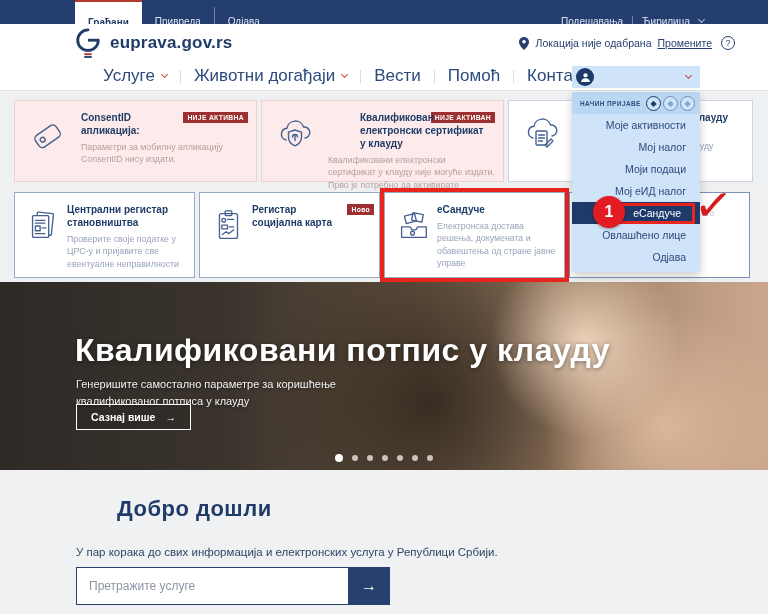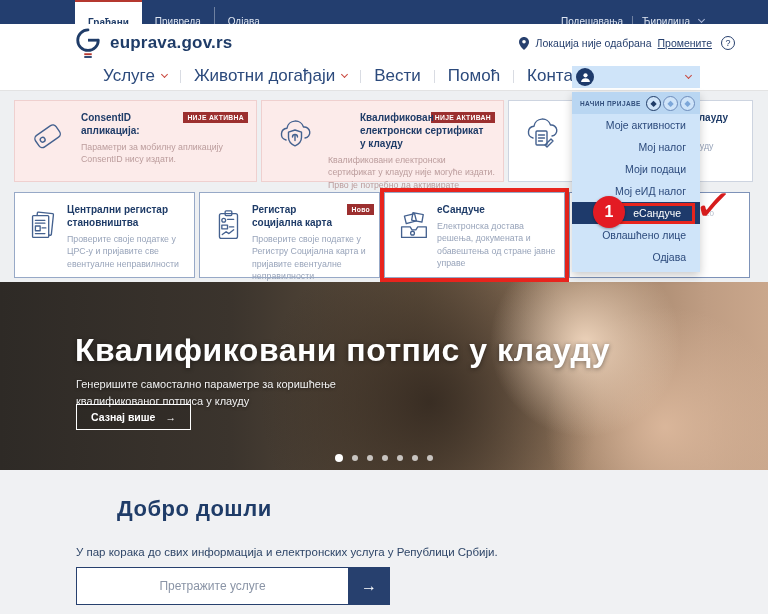--- a/index.html
+++ b/index.html
@@ -109,21 +109,21 @@
   .dot { width:6px; height:6px; border-radius:50%; background:rgba(255,255,255,.7); cursor:pointer; }
   .dot.active { width:8px; height:8px; background:#fff; }
 
   
   .welcome { position:absolute; top:470px; left:0; right:0; height:144px; background:#f0f1f3; }
   .welcome-title { position:absolute; left:75px; top:26px; font-size:22px; font-weight:600;
                    color:#1f3c68; letter-spacing:.5px;margin-left:42px; }
   .welcome-sub { position:absolute; left:76px; top:76px; font-size:11.5px; color:#2f4668; }
   .search { position:absolute; left:76px; top:97px; display:flex; }
   .search input { width:272px; height:38px; border:1.6px solid #27406e; border-right:none;
-                  padding:0 12px; font-size:12px; color:#4c1d95; outline:none; background:#fff;text-align:center; }
+                  padding:0 12px; font-size:12px; color:#4c1d95; outline:none; background:#fff; }
   .search input::placeholder { color:#8a94a6; }
   .search-btn { width:42px; height:38px; background:#27406e; color:#fff; border:none; font-size:16px;
                 display:flex; align-items:center; justify-content:center; cursor:pointer; }
 
   svg.icon { stroke:#44618f; fill:none; stroke-width:1.4; stroke-linecap:round; stroke-linejoin:round; }
 </style>
 </head>
 <body>
 
 <div class="screen">
@@ -275,21 +275,20 @@
         <rect x="13.5" y="20" width="6" height="4"></rect>
           <line x1="21.5" y1="22" x2="26" y2="22"></line>
         <path d="M14 30l4-3 3 2 5-4"></path>
       </svg>
     </div>
     <div class="card-content">
       <div class="title-row">
         <span class="card-title">Регистар социјална карта</span>
         <span class="badge">Ново</span>
       </div>
-      <div class="card-text">Проверите своје податке у Регистру Социјална карта и пријавите евентуалне неправилности</div>
     </div>
   </div>
 
   <div class="card c6">
     <div class="card-icon">
       <svg class="icon" width="38" height="40" viewBox="0 0 40 42">
         <g transform="rotate(-14 18 14)">
             <rect x="12" y="9" width="11" height="8"></rect>
           </g>
         <g transform="rotate(10 25 13)">

